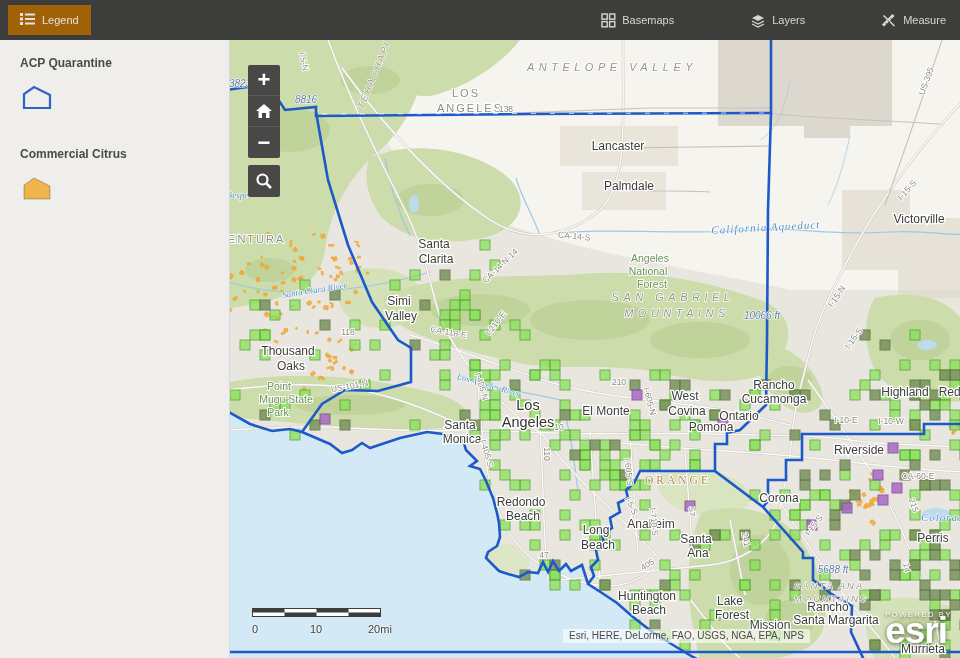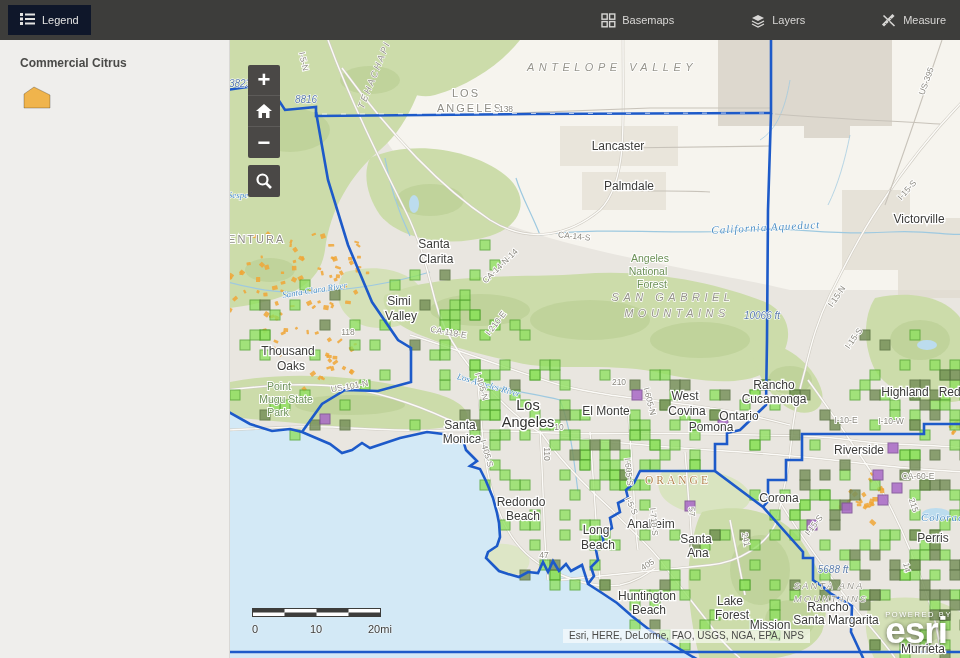--- a/index.html
+++ b/index.html
@@ -1,20 +1,20 @@
 <!DOCTYPE html>
 <html><head>
 <meta charset="utf-8">
 <style>
   html,body{margin:0;padding:0;background:#222;}
   .app{position:relative;width:960px;height:658px;overflow:hidden;background:#e9e6e0;
        font-family:"Liberation Sans",sans-serif;-webkit-font-smoothing:antialiased;}
   
   .topbar{position:absolute;left:0;top:0;width:960px;height:40px;background:#3d3d3b;z-index:30;}
-  .legend-btn{position:absolute;left:8px;top:5px;height:30px;padding:0 12px;background:#0f172a;
+  .legend-btn{position:absolute;left:8px;top:5px;height:30px;padding:0 12px;background:#a16207;
       display:flex;align-items:center;gap:7px;color:#e4e4e2;font-size:11px;cursor:pointer;}
   .topbar-right{position:absolute;right:14px;top:0;height:40px;display:flex;gap:28px;align-items:center;}
   .tb-btn{display:flex;align-items:center;gap:6px;color:#d8d7d5;font-size:11px;cursor:pointer;padding-left:48px;}
   .tb-btn svg{display:block}
   
   .sidebar{position:absolute;left:0;top:40px;width:230px;height:618px;background:#efeeec;
       border-right:1px solid #d9d8d6;box-sizing:border-box;padding:16px 0 0 20px;z-index:20;}
   .legend-item{margin-bottom:32px;}
   .legend-title{font-size:12px;font-weight:bold;color:#4a4a48;margin-bottom:14px;}
   
@@ -102,20 +102,23 @@
               <path d="M4.5,10.2 L6,11.7 M7,7.7 L8.5,9.2 M9.5,5.2 L11,6.7" stroke="#3d3d3b" stroke-width="1"></path>
             </g>
           </svg>
         </span>
         <span>Measure</span>
       </div>
     </div>
   </div>
 
   <div class="sidebar" id="legend-panel">
+      <div class="legend-item"><div class="legend-title">ACP Quarantine</div><svg width="34" height="27" viewBox="0 0 34 27">
+          <path d="M4,24 L4,10 L14,3 L30,11 L30,24 Z" fill="none" stroke="#2e64c6" stroke-width="2.2"></path>
+        </svg></div>
       <div class="legend-item"><div class="legend-title">Commercial Citrus</div><svg width="34" height="27" viewBox="0 0 34 27">
           <path d="M4,24 L4,10 L14,3 L30,11 L30,24 Z" fill="#f0b44c" stroke="rgba(0,0,0,.25)" stroke-width="1"></path>
         </svg></div>
     </div>
 
   <div class="map">
     <svg id="map-svg" width="730" height="618" viewBox="0 0 730 618">
 
       <rect x="0" y="0" width="730" height="618" fill="#e9e6e0"></rect>
 

